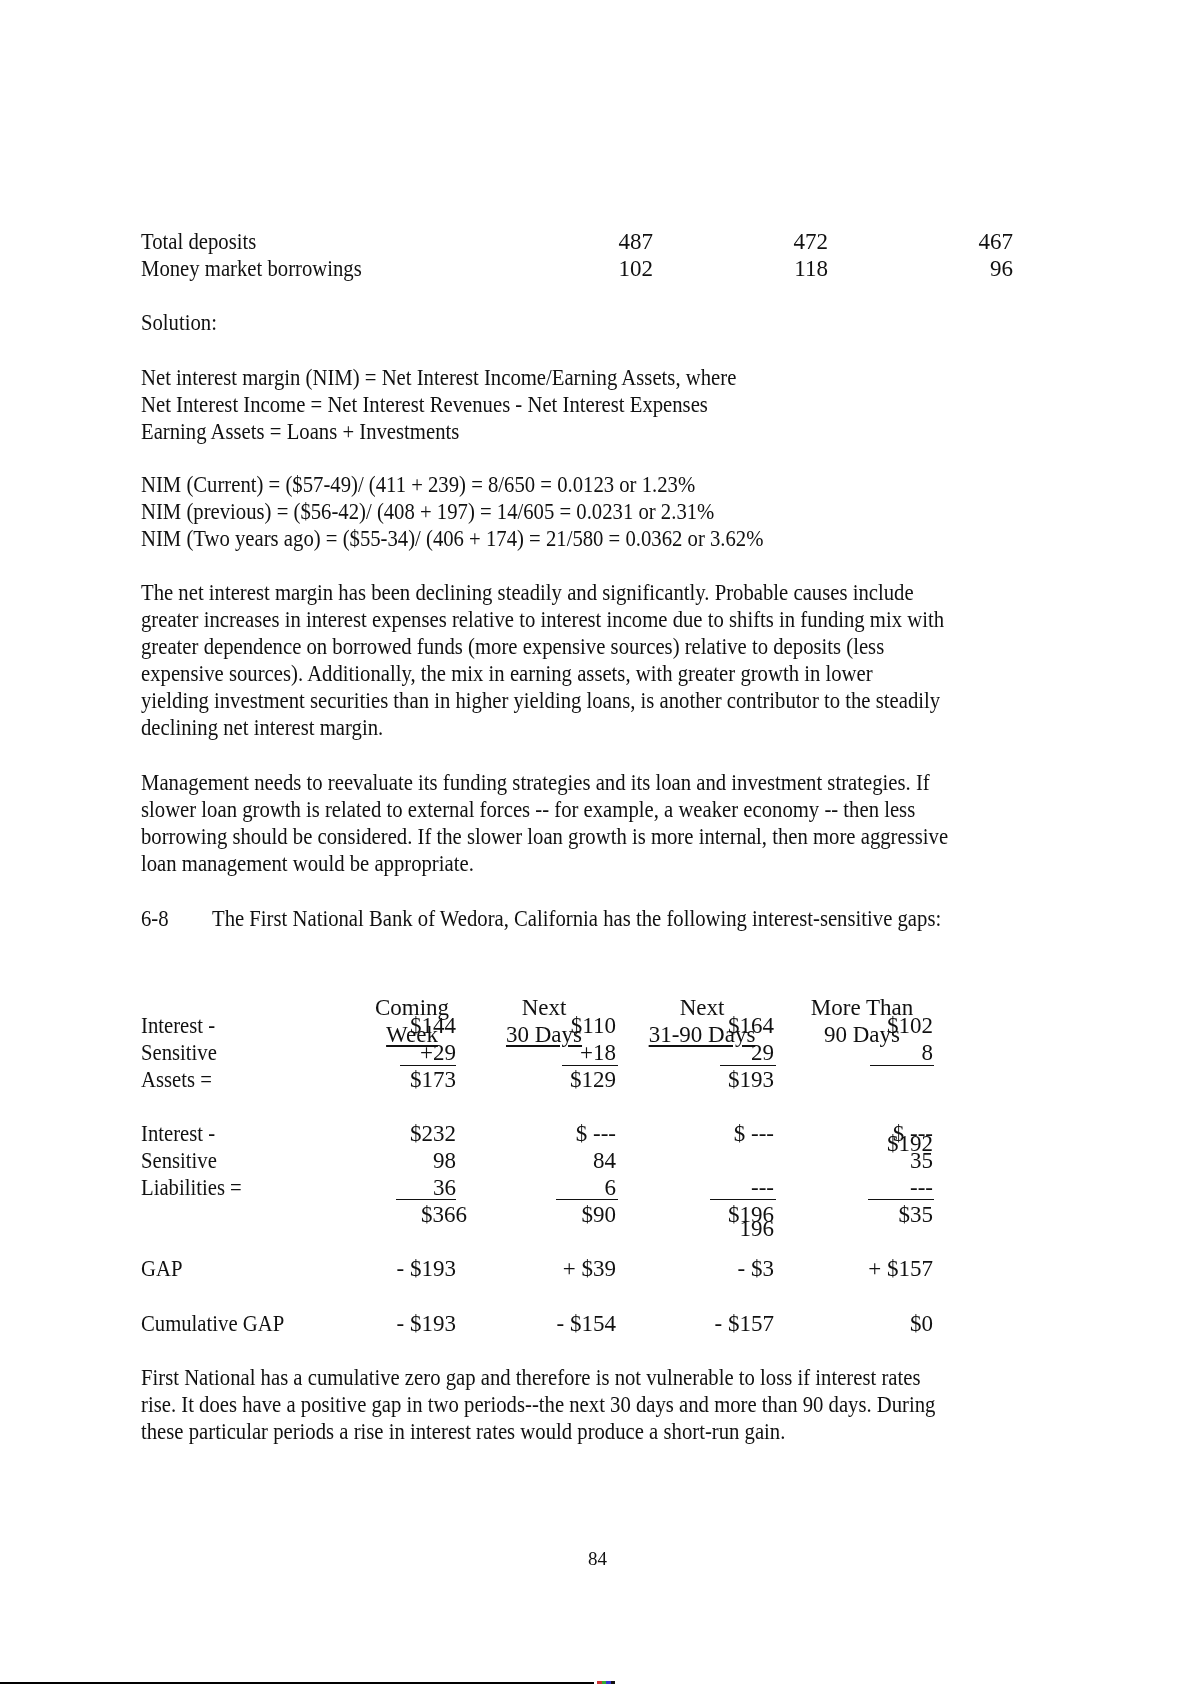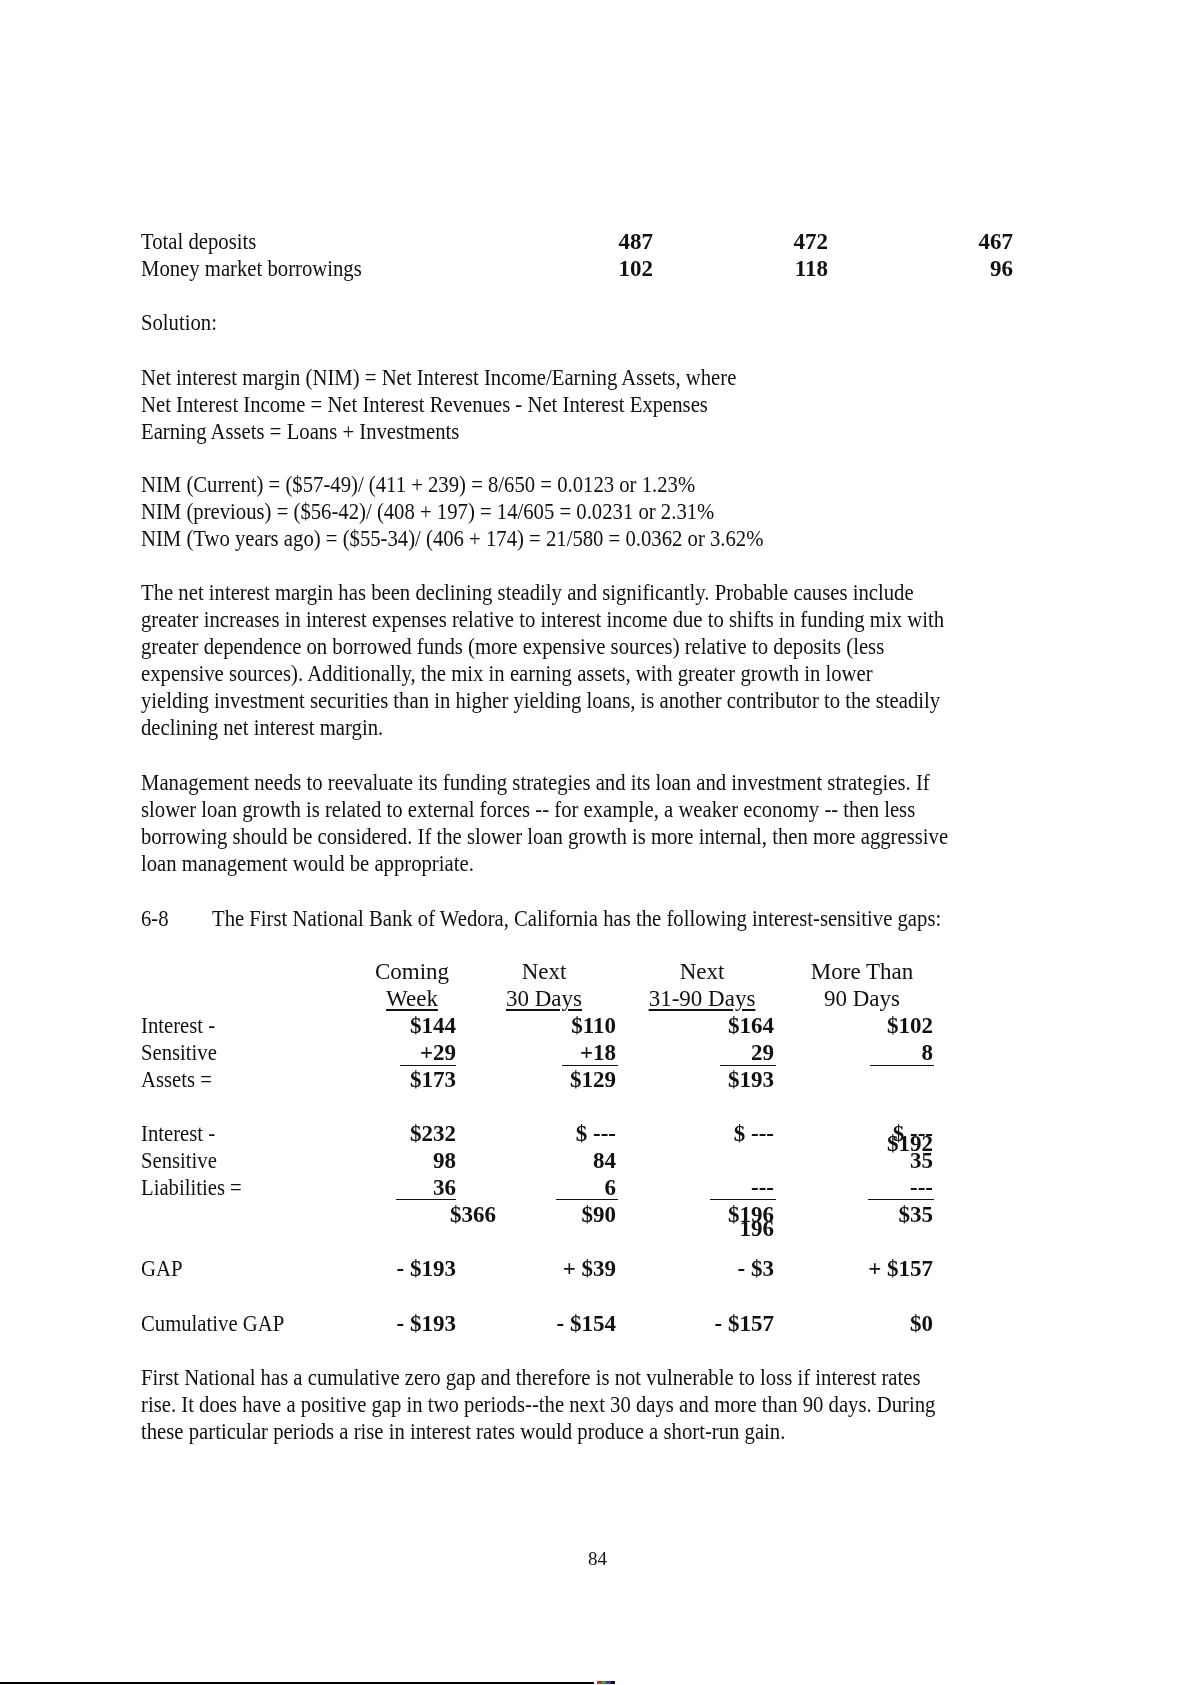--- a/index.html
+++ b/index.html
@@ -1,21 +1,21 @@
 <!DOCTYPE html>
 <html><head>
 <meta charset="utf-8">
 <style>
   html, body { margin: 0; padding: 0; background: #ffffff; }
   body { width: 1191px; height: 1685px; position: relative; overflow: hidden;
          font-family: "Liberation Serif", serif; color: #111111; }
   .ln { position: absolute; font-size: 23px; line-height: 27px; white-space: nowrap;
         transform-origin: 0 0; transform: scaleX(0.9); }
-  .num { position: absolute; font-size: 23px; line-height: 27px; white-space: nowrap; text-align: right; font-weight: bold; }
-  .hdr { position: absolute; font-size: 23px; line-height: 27px; white-space: nowrap; text-align: center; }
+  .num { position: absolute; font-size: 23px; line-height: 27px; white-space: nowrap; text-align: right; }
+  .hdr { position: absolute; font-size: 23px; line-height: 27px; white-space: nowrap; text-align: center; margin-top: 36px; }
   .u { text-decoration: underline; text-decoration-thickness: 2px; text-underline-offset: 3px; }
   .rule { position: absolute; height: 0; border-top: 1.5px solid #111; }
   .para { position: absolute; left: 141px; width: 1060px; font-size: 23px; line-height: 27px;
           transform-origin: 0 0; transform: scaleX(0.9); }
   .para div { white-space: nowrap; }
   .pageno { position: absolute; left: 588px; top: 1548px; font-size: 19px; line-height: 22px; }
   .bottom-rule { position: absolute; left: 0; top: 1682px; width: 594px; border-top: 2px solid #000; }
   .bottom-marks { position: absolute; left: 597px; top: 1681px; width: 18px; height: 3px;
                   background: linear-gradient(90deg,#c33 0 25%,#3a3 25% 50%,#33c 50% 75%,#111 75% 100%); }
 </style>
@@ -115,21 +115,21 @@
 <div class="num" style="right:735px;top:1174px">36</div>
 <div class="num" style="right:575px;top:1174px">6</div>
 <div class="num" style="right:417px;top:1174px">---</div>
 <div class="num" style="right:258px;top:1174px">---</div>
 
 <div class="rule" style="left:396px;width:60px;top:1199px"></div>
 <div class="rule" style="left:556px;width:62px;top:1199px"></div>
 <div class="rule" style="left:710px;width:66px;top:1199px"></div>
 <div class="rule" style="left:868px;width:66px;top:1199px"></div>
 
-<div class="num" style="right:695px;top:1201px">$366</div>
+<div class="num" style="right:724px;top:1201px">$366</div>
 <div class="num" style="right:575px;top:1201px">$90</div>
 <div class="num" style="right:417px;top:1201px">$196</div>
 <div class="num" style="right:258px;top:1201px">$35</div>
 
 <div class="ln" style="left:141px;top:1255px">GAP</div>
 <div class="num" style="right:735px;top:1255px">- $193</div>
 <div class="num" style="right:575px;top:1255px">+ $39</div>
 <div class="num" style="right:417px;top:1255px">- $3</div>
 <div class="num" style="right:258px;top:1255px">+ $157</div>
 

